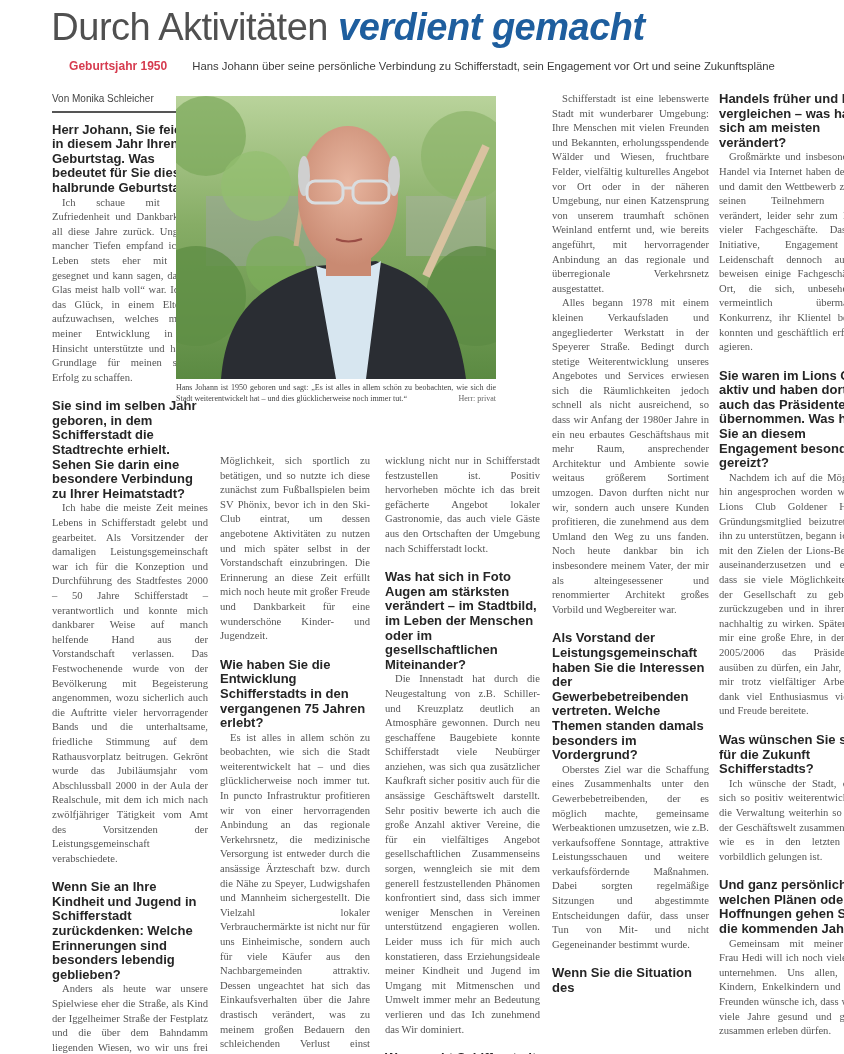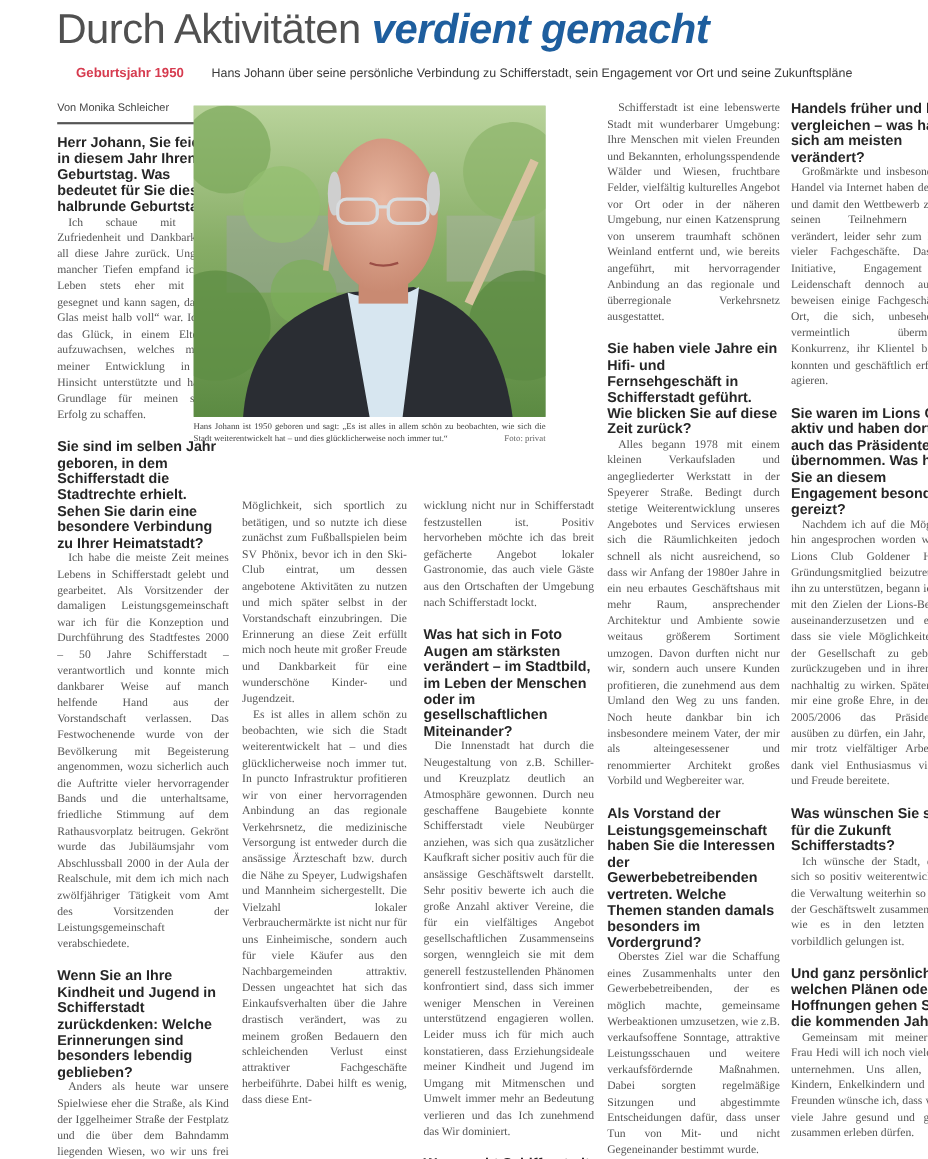--- a/index.html
+++ b/index.html
@@ -108,38 +108,38 @@
     <ellipse cx="218" cy="80" rx="6" ry="20" fill="#cfcfcf"></ellipse>
 
     <rect x="131" y="85" width="36" height="22" rx="8" fill="none" stroke="#d9dde0" stroke-width="3"></rect>
     <rect x="177" y="85" width="36" height="22" rx="8" fill="none" stroke="#d9dde0" stroke-width="3"></rect>
     <line x1="167" y1="92" x2="177" y2="92" stroke="#d9dde0" stroke-width="3"></line>
     <path d="M160 143 Q172 148 186 143" stroke="#9a4d45" stroke-width="2" fill="none"></path>
   </svg>
 </div>
 <div class="caption">
   <span>Hans Johann ist 1950 geboren und sagt: „Es ist alles in allem schön zu beobachten, wie sich die Stadt weiterentwickelt hat – und dies glücklicherweise noch immer tut.“</span>
-  <span class="credit">Foto: privat</span>
+  <span class="credit">Herr: privat</span>
 </div>
 
 <div class="col col2">
   <p class="a" style="text-indent:0">Möglichkeit, sich sportlich zu betätigen, und so nutzte ich diese zunächst zum Fußballspielen beim SV Phönix, bevor ich in den Ski-Club eintrat, um dessen angebotene Aktivitäten zu nutzen und mich später selbst in der Vorstandschaft einzubringen. Die Erinnerung an diese Zeit erfüllt mich noch heute mit großer Freude und Dankbarkeit für eine wunderschöne Kinder- und Jugendzeit.</p>
+  <p class="q">Wie haben Sie die Entwicklung Schifferstadts in den vergangenen 75 Jahren erlebt?</p>
   <p class="a">Es ist alles in allem schön zu beobachten, wie sich die Stadt weiterentwickelt hat – und dies glücklicherweise noch immer tut. In puncto Infrastruktur profitieren wir von einer hervorragenden Anbindung an das regionale Verkehrsnetz, die medizinische Versorgung ist entweder durch die ansässige Ärzteschaft bzw. durch die Nähe zu Speyer, Ludwigshafen und Mannheim sichergestellt. Die Vielzahl lokaler Verbrauchermärkte ist nicht nur für uns Einheimische, sondern auch für viele Käufer aus den Nachbargemeinden attraktiv. Dessen ungeachtet hat sich das Einkaufsverhalten über die Jahre drastisch verändert, was zu meinem großen Bedauern den schleichenden Verlust einst attraktiver Fachgeschäfte herbeiführte. Dabei hilft es wenig, dass diese Ent-</p>
 </div>
 
 <div class="col col3">
   <p class="a" style="text-indent:0">wicklung nicht nur in Schifferstadt festzustellen ist. Positiv hervorheben möchte ich das breit gefächerte Angebot lokaler Gastronomie, das auch viele Gäste aus den Ortschaften der Umgebung nach Schifferstadt lockt.</p>
   <p class="q">Was hat sich in Foto Augen am stärksten verändert – im Stadtbild, im Leben der Menschen oder im gesellschaftlichen Miteinander?</p>
   <p class="a">Die Innenstadt hat durch die Neugestaltung von z.B. Schiller- und Kreuzplatz deutlich an Atmosphäre gewonnen. Durch neu geschaffene Baugebiete konnte Schifferstadt viele Neubürger anziehen, was sich qua zusätzlicher Kaufkraft sicher positiv auch für die ansässige Geschäftswelt darstellt. Sehr positiv bewerte ich auch die große Anzahl aktiver Vereine, die für ein vielfältiges Angebot gesellschaftlichen Zusammenseins sorgen, wenngleich sie mit dem generell festzustellenden Phänomen konfrontiert sind, dass sich immer weniger Menschen in Vereinen unterstützend engagieren wollen. Leider muss ich für mich auch konstatieren, dass Erziehungsideale meiner Kindheit und Jugend im Umgang mit Mitmenschen und Umwelt immer mehr an Bedeutung verlieren und das Ich zunehmend das Wir dominiert.</p>
   <p class="q">Was macht Schifferstadt für Sie heute aus?</p>
 </div>
 
 <div class="col col4">
   <p class="a">Schifferstadt ist eine lebenswerte Stadt mit wunderbarer Umgebung: Ihre Menschen mit vielen Freunden und Bekannten, erholungsspendende Wälder und Wiesen, fruchtbare Felder, vielfältig kulturelles Angebot vor Ort oder in der näheren Umgebung, nur einen Katzensprung von unserem traumhaft schönen Weinland entfernt und, wie bereits angeführt, mit hervorragender Anbindung an das regionale und überregionale Verkehrsnetz ausgestattet.</p>
-  <p class="q">Sie haben viele Jahre ein Hifi- und Fernsehgeschäft in Schifferstadt geführt. Wie blicken Sie auf diese Zeit zurück?</p>
   <p class="a">Alles begann 1978 mit einem kleinen Verkaufsladen und angegliederter Werkstatt in der Speyerer Straße. Bedingt durch stetige Weiterentwicklung unseres Angebotes und Services erwiesen sich die Räumlichkeiten jedoch schnell als nicht ausreichend, so dass wir Anfang der 1980er Jahre in ein neu erbautes Geschäftshaus mit mehr Raum, ansprechender Architektur und Ambiente sowie weitaus größerem Sortiment umzogen. Davon durften nicht nur wir, sondern auch unsere Kunden profitieren, die zunehmend aus dem Umland den Weg zu uns fanden. Noch heute dankbar bin ich insbesondere meinem Vater, der mir als alteingesessener und renommierter Architekt großes Vorbild und Wegbereiter war.</p>
   <p class="q">Als Vorstand der Leistungsgemeinschaft haben Sie die Interessen der Gewerbebetreibenden vertreten. Welche Themen standen damals besonders im Vordergrund?</p>
   <p class="a">Oberstes Ziel war die Schaffung eines Zusammenhalts unter den Gewerbebetreibenden, der es möglich machte, gemeinsame Werbeaktionen umzusetzen, wie z.B. verkaufsoffene Sonntage, attraktive Leistungsschauen und weitere verkaufsfördernde Maßnahmen. Dabei sorgten regelmäßige Sitzungen und abgestimmte Entscheidungen dafür, dass unser Tun von Mit- und nicht Gegeneinander bestimmt wurde.</p>
   <p class="q">Wenn Sie die Situation des</p>
 </div>
 
 <div class="col col5">
   <p class="q first">Handels früher und heute vergleichen – was hat sich am meisten verändert?</p>
   <p class="a">Großmärkte und insbesondere der Handel via Internet haben den Markt und damit den Wettbewerb zwischen seinen Teilnehmern massiv verändert, leider sehr zum Nachteil vieler Fachgeschäfte. Dass sich Initiative, Engagement und Leidenschaft dennoch auszahlen, beweisen einige Fachgeschäfte vor Ort, die sich, unbesehen der vermeintlich übermächtigen Konkurrenz, ihr Klientel bewahren konnten und geschäftlich erfolgreich agieren.</p>
   <p class="q">Sie waren im Lions Club aktiv und haben dort auch das Präsidentenamt übernommen. Was hat Sie an diesem Engagement besonders gereizt?</p>

